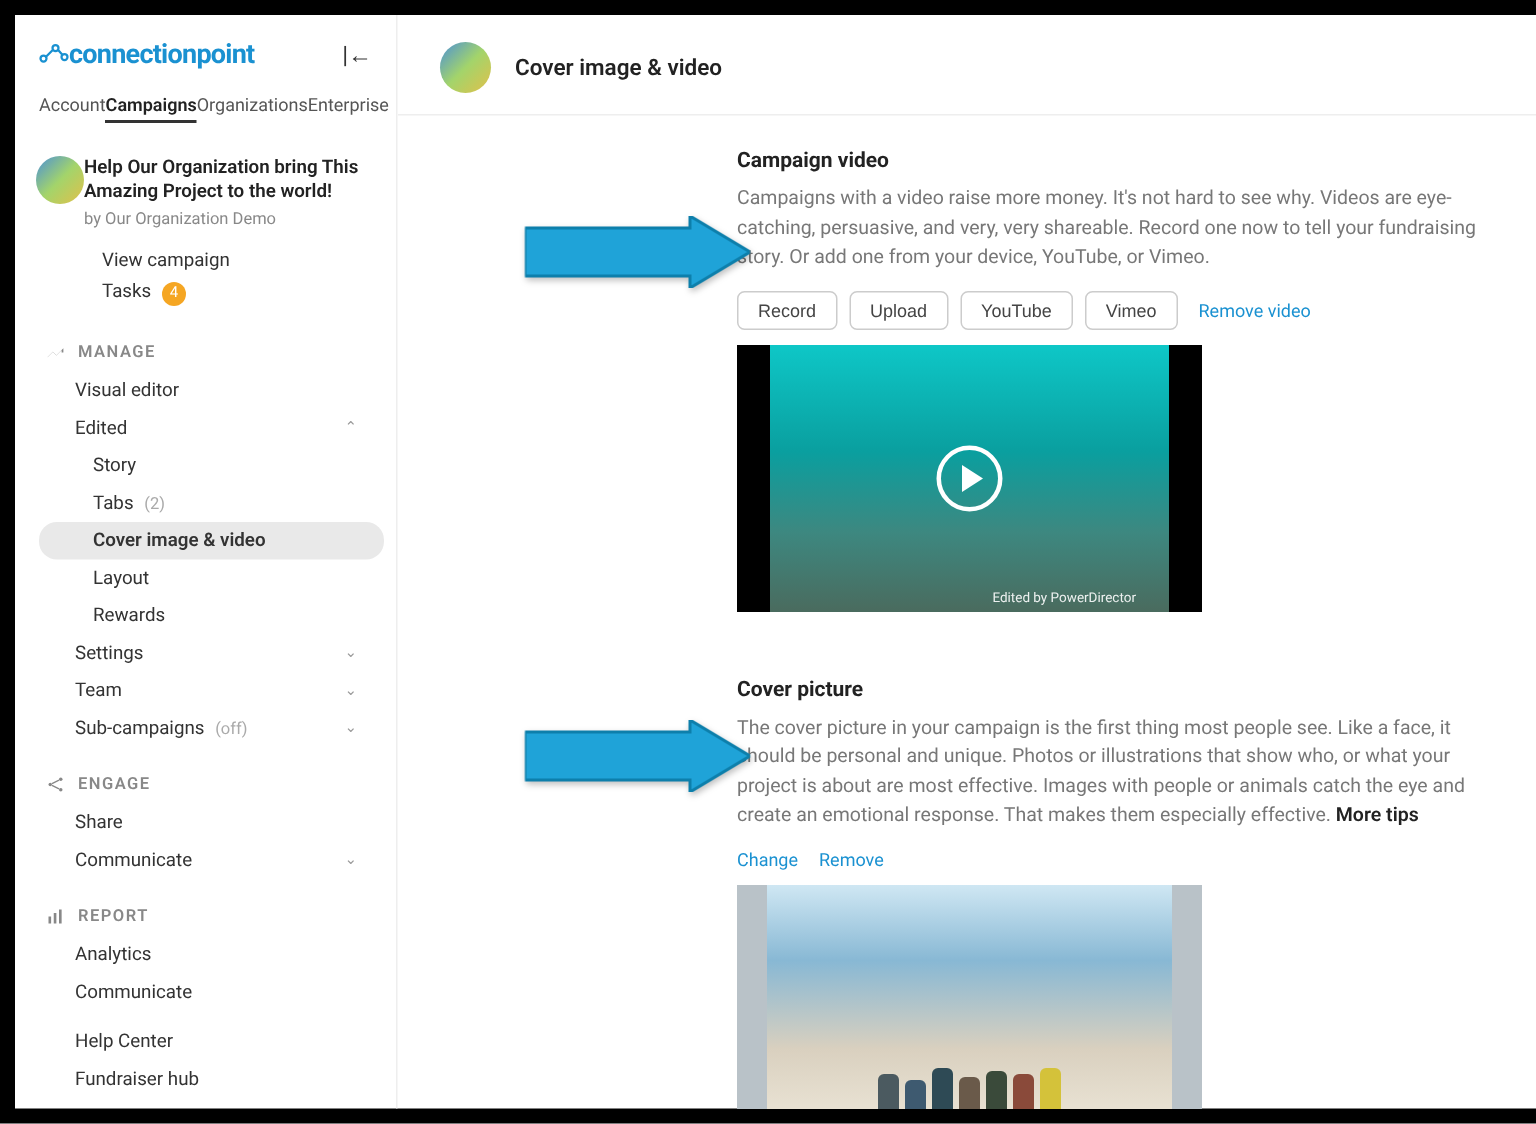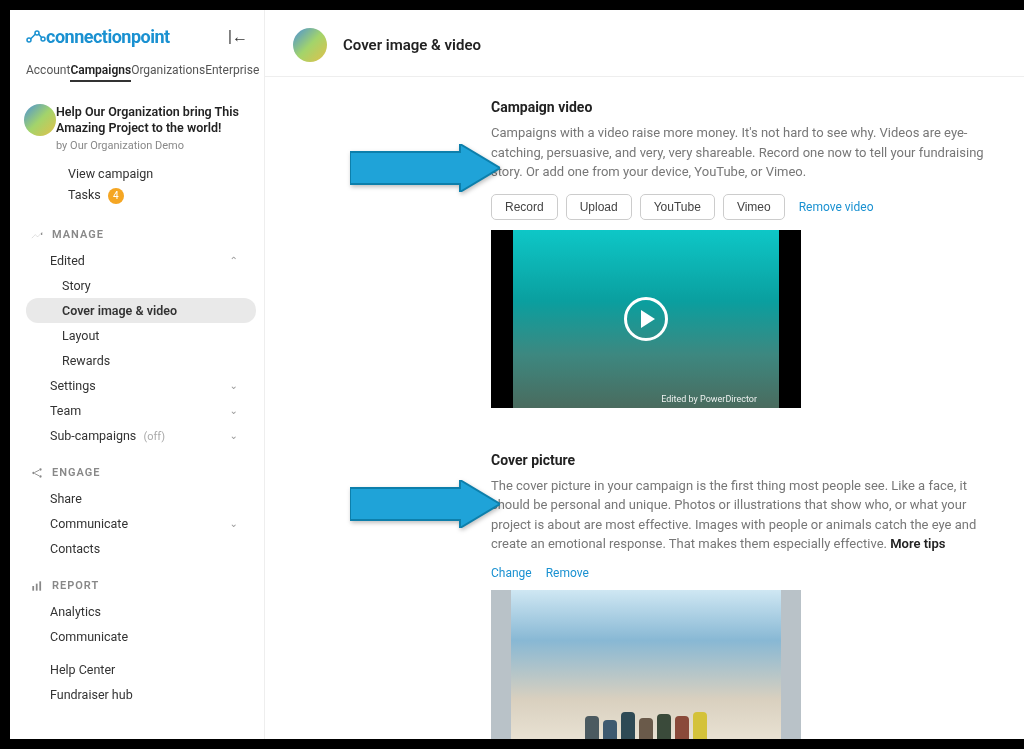--- a/index.html
+++ b/index.html
@@ -178,25 +178,31 @@
     </div>
 
     <div class="section-head">
       <svg viewBox="0 0 24 24" fill="#888">
           <path d="M3 17l6-6 4 4 8-8v5h-2V9.4l-6 6-4-4-6 6z"></path>
         </svg>
       <span>MANAGE</span>
     </div>
     <div class="menu">
       <div class="menu-item">
+          <span>Visual editor</span>
+        </div>
+      <div class="menu-item">
           <span>Edited</span>
           <span class="chev">⌃</span>
         </div>
       <div class="menu-item menu-sub">
           <span>Story</span>
+        </div>
+      <div class="menu-item menu-sub">
+          <span><span>Tabs</span> <span class="muted">(2)</span></span>
         </div>
       <div class="menu-item menu-sub active">
           <span>Cover image &amp; video</span>
         </div>
       <div class="menu-item menu-sub">
           <span>Layout</span>
         </div>
       <div class="menu-item menu-sub">
           <span>Rewards</span>
         </div>
@@ -223,23 +229,20 @@
         </svg>
       <span>ENGAGE</span>
     </div>
     <div class="menu">
       <div class="menu-item">
           <span>Share</span>
         </div>
       <div class="menu-item">
           <span>Communicate</span>
           <span class="chev">⌄</span>
-        </div>
-      <div class="menu-item">
-          <span>Contacts</span>
         </div>
     </div>
 
     <div class="section-head">
       <svg viewBox="0 0 24 24" fill="#888">
           <rect x="4" y="12" width="3" height="8"></rect>
           <rect x="10" y="8" width="3" height="12"></rect>
           <rect x="16" y="4" width="3" height="16"></rect>
         </svg>
       <span>REPORT</span>

